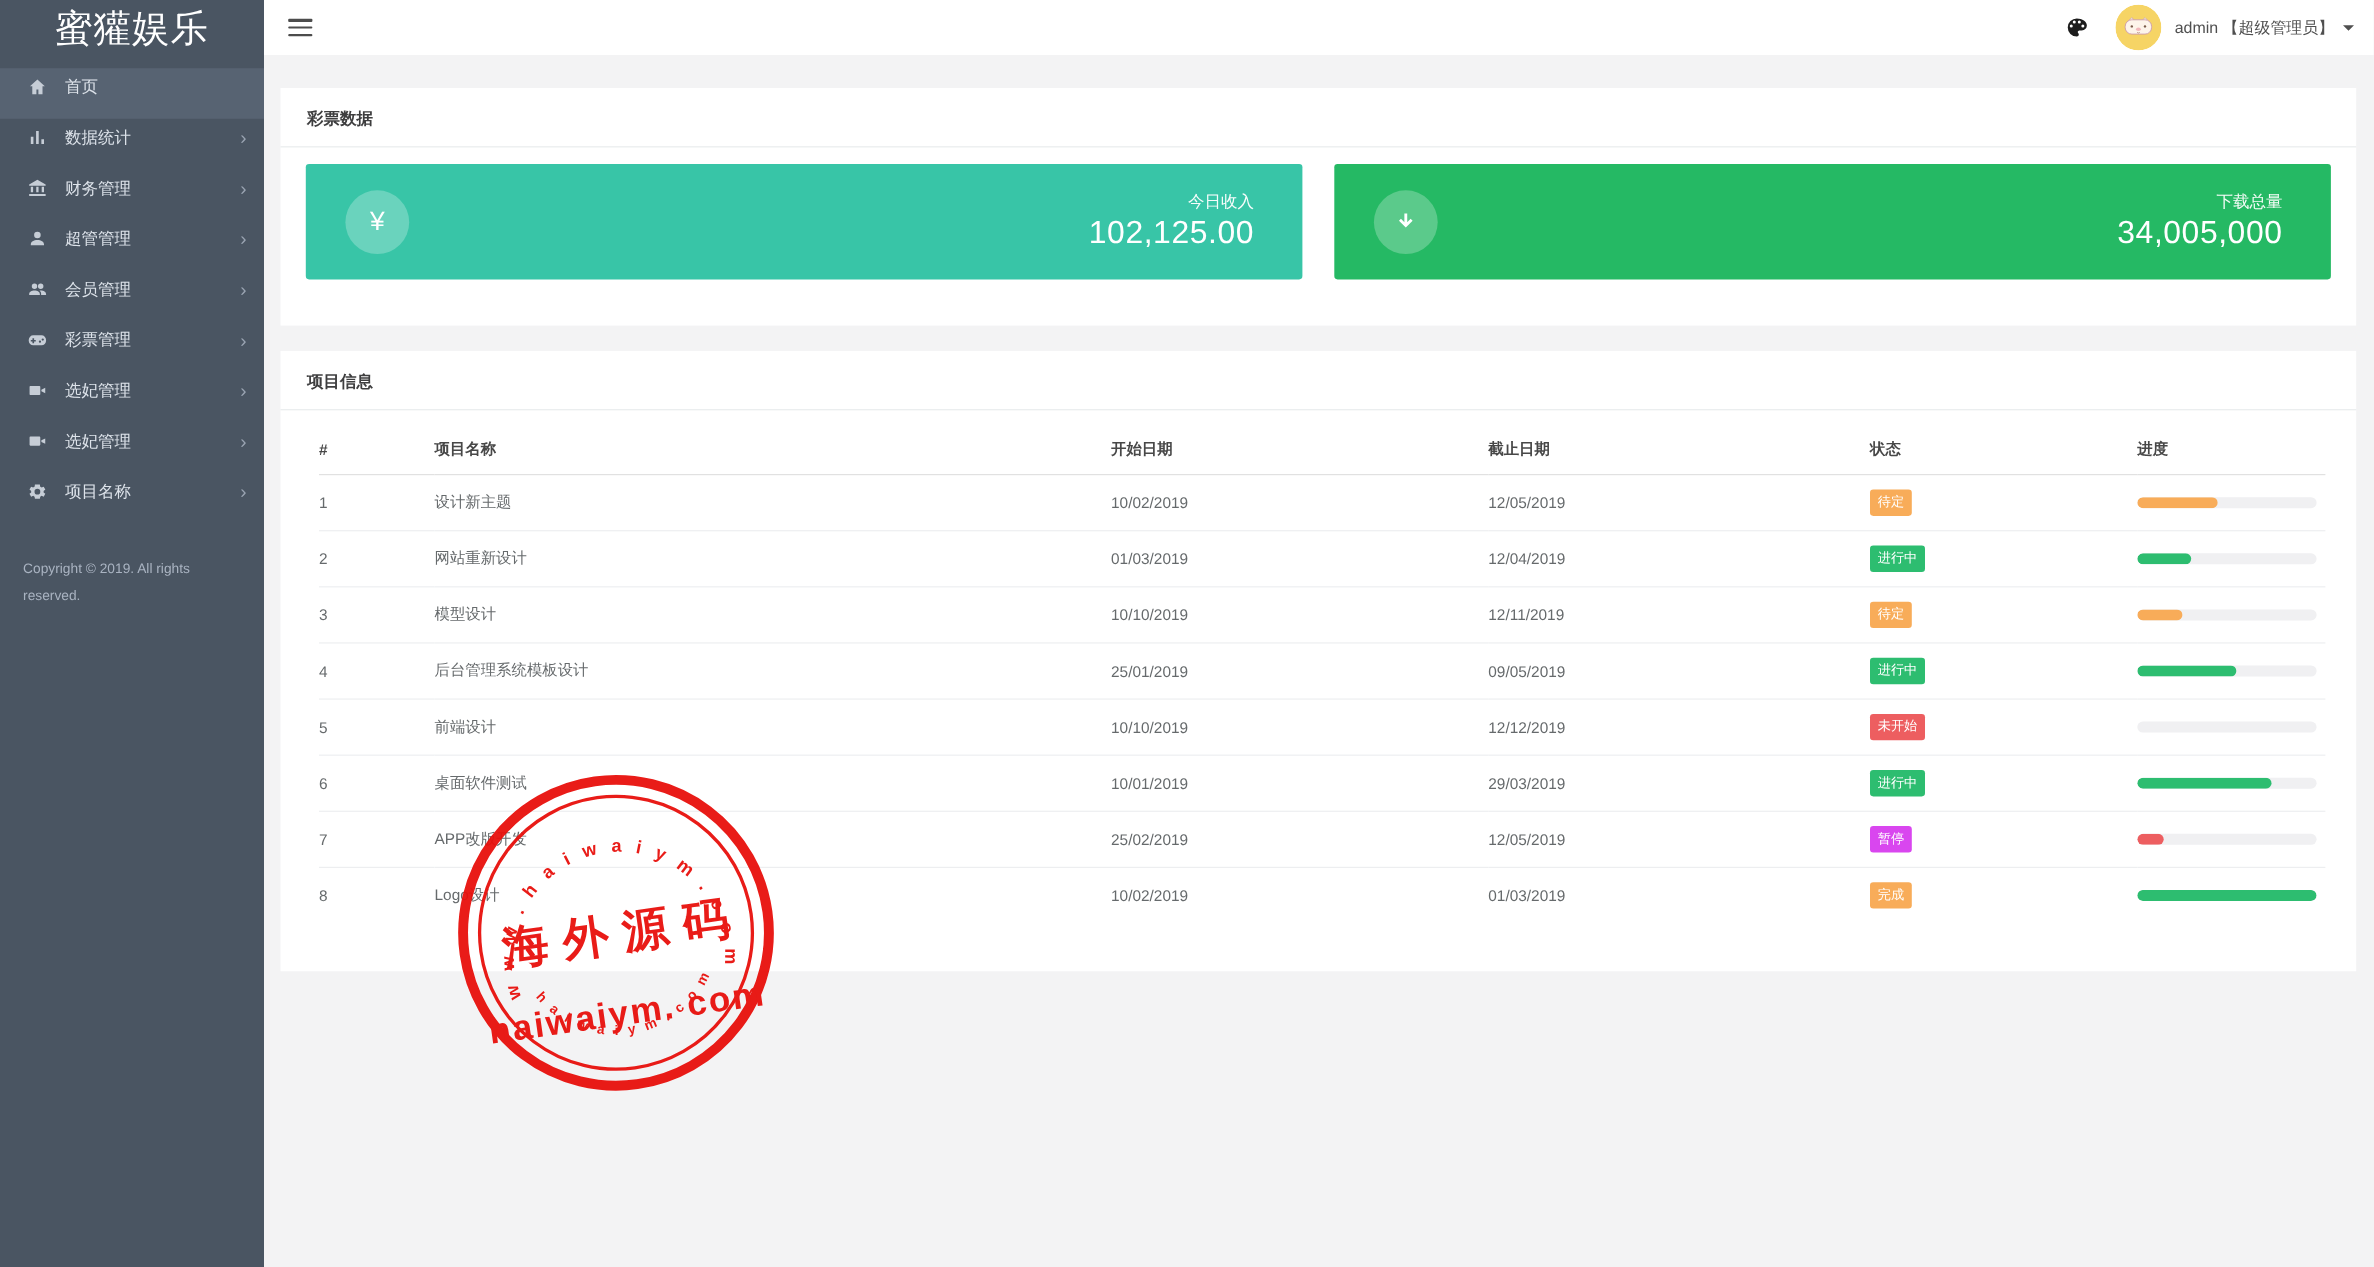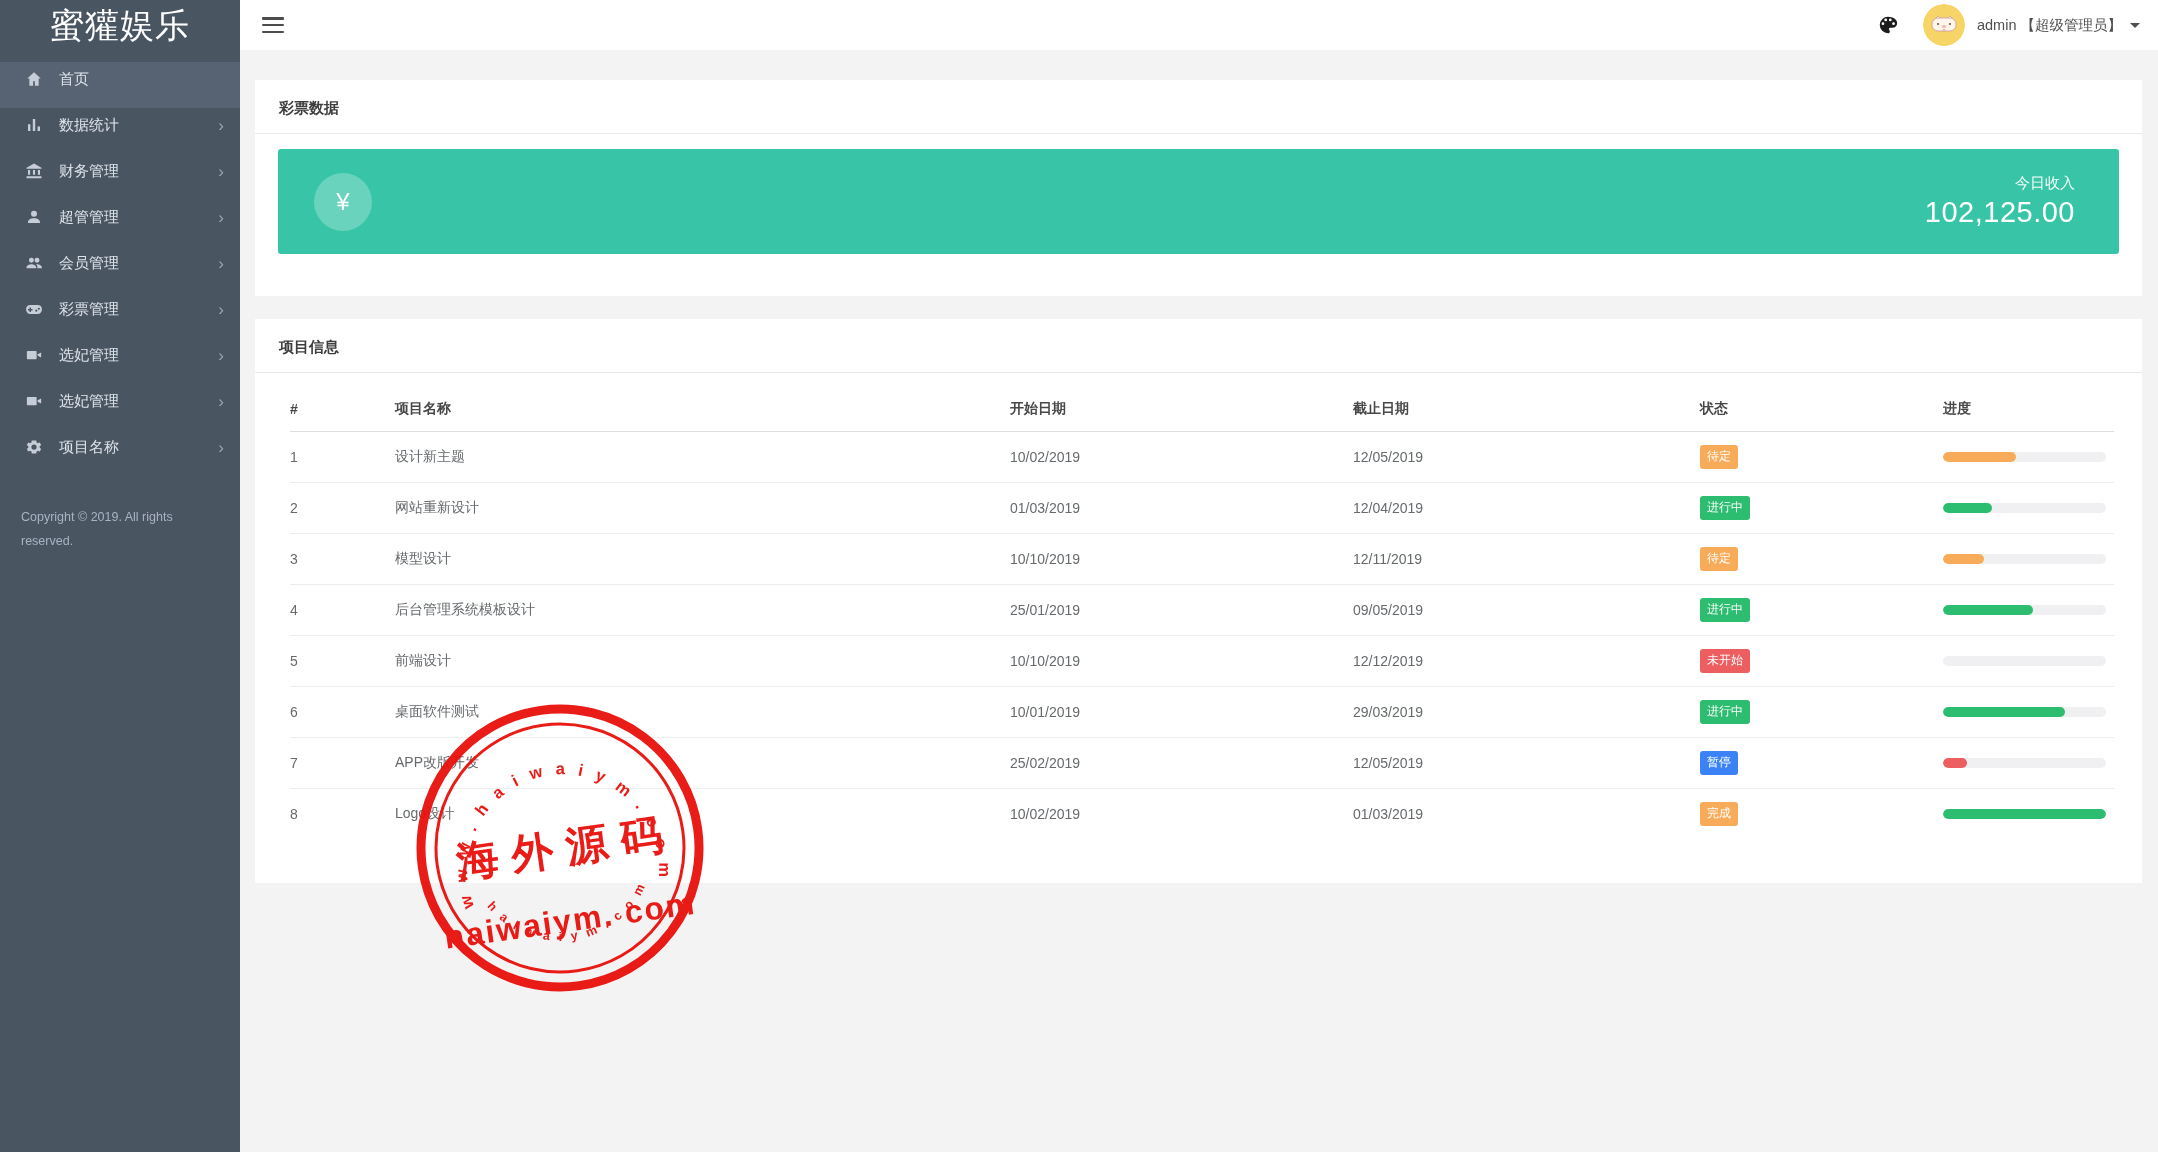--- a/index.html
+++ b/index.html
@@ -203,20 +203,31 @@
   <div class="panel">
     <div class="panel-hd">彩票数据</div>
     <div class="stats-body">
         <div class="stat-card" style="background:#38c5a7">
           <span class="stat-icon">
             <span class="glyph">¥</span>
           </span>
           <span class="stat-text">
             <span class="stat-label">今日收入</span>
             <span class="stat-value">102,125.00</span>
+          </span>
+        </div>
+        <div class="stat-card" style="background:#25b964">
+          <span class="stat-icon">
+            <svg viewBox="0 0 24 24">
+              <path d="M10.7 4h2.6v8l3.1-3.1 1.8 1.8L12 16.9 5.8 10.7l1.8-1.8 3.1 3.1V4z"></path>
+            </svg>
+          </span>
+          <span class="stat-text">
+            <span class="stat-label">下载总量</span>
+            <span class="stat-value">34,005,000</span>
           </span>
         </div>
       </div>
   </div>
 
   <div class="panel">
     <div class="panel-hd">项目信息</div>
     <div class="projects-body">
       <table>
         <colgroup>
@@ -308,21 +319,21 @@
                 <span class="progress">
                   <span class="progress-fill striped" style="width:75%;background:#2dbd70"></span>
                 </span>
               </td>
             </tr>
             <tr>
               <td>7</td>
               <td>APP改版开发</td>
               <td>25/02/2019</td>
               <td>12/05/2019</td>
-              <td><span class="badge" style="background:#3b82f6">暂停</span></td>
+              <td><span class="badge" style="background:#d946ef">暂停</span></td>
               <td>
                 <span class="progress">
                   <span class="progress-fill striped" style="width:15%;background:#ed5e60"></span>
                 </span>
               </td>
             </tr>
             <tr>
               <td>8</td>
               <td>Logo设计</td>
               <td>10/02/2019</td>

